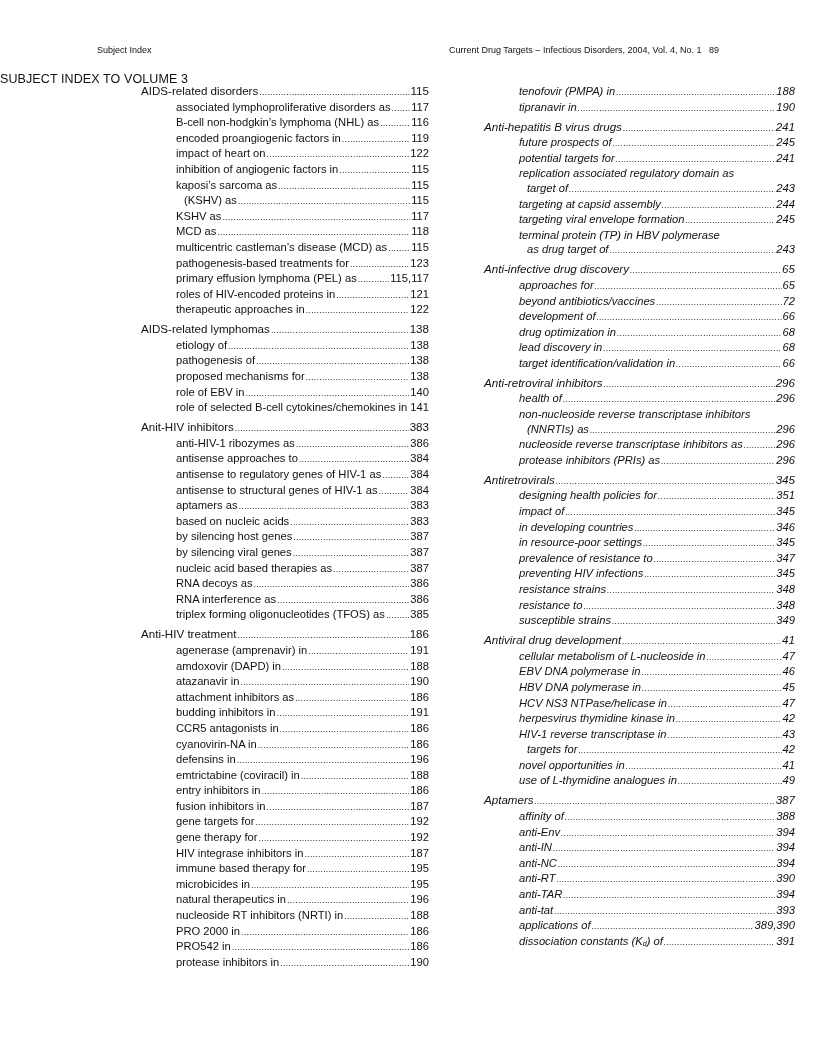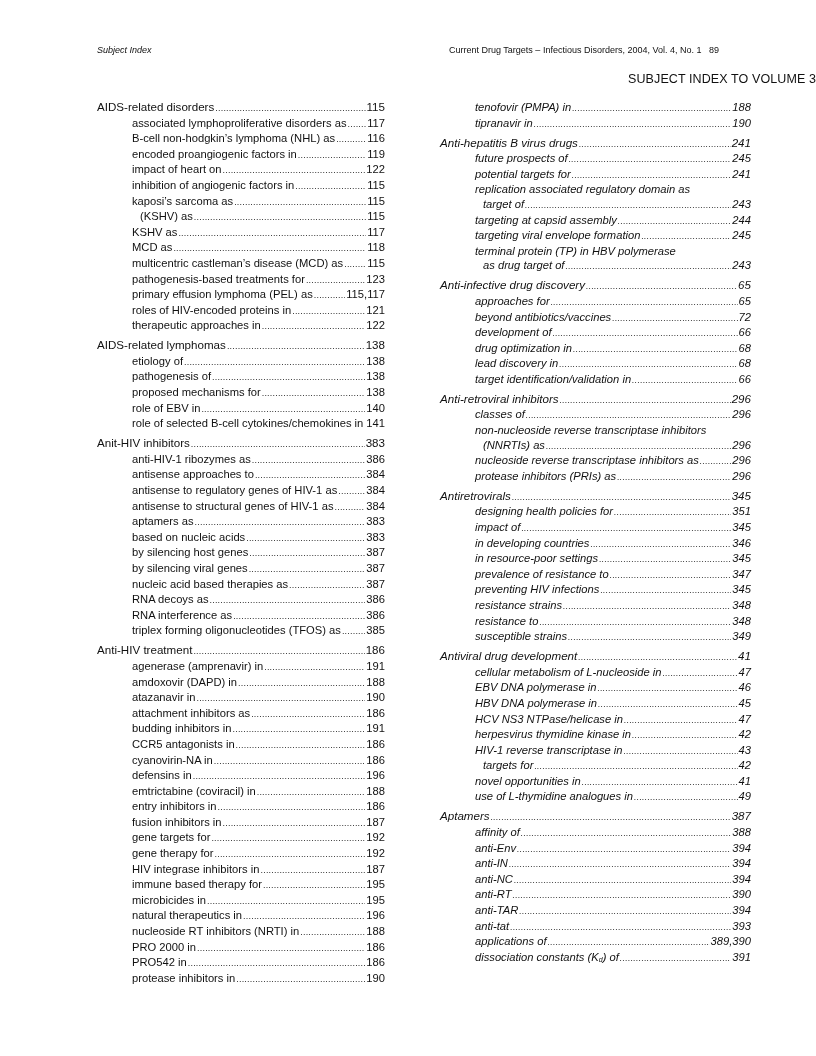--- a/index.html
+++ b/index.html
@@ -1,24 +1,24 @@
 <!DOCTYPE html>
 <html><head>
 <meta charset="utf-8">
 <style>
   html, body { margin: 0; padding: 0; background: #ffffff; }
   body { width: 816px; height: 1056px; position: relative; overflow: hidden;
          font-family: "Liberation Sans", sans-serif; color: #111; }
   .running-head { position: absolute; top: 45px; left: 97px; right: 97px; height: 14px;
                   font-size: 9px; font-family: "Liberation Sans", sans-serif; }
-  .rh-left { position: absolute; left: 0; top: 0; font-style: italic; }
+  .rh-left { position: absolute; left: 0; top: 0; }
   .rh-right { position: absolute; right: 0; top: 0; }
-  .page-title { position: absolute; top: 72px; left: 0; width: 816px; text-align: right;
+  .page-title { position: absolute; top: 72px; left: 0; width: 816px; text-align: left;
                 font-size: 12.5px; letter-spacing: 0.1px; }
-  .col { position: absolute; top: 100px; width: 288px; font-size: 11.2px; line-height: 14.6px; }
+  .col { position: absolute; top: 84px; width: 288px; font-size: 11.2px; line-height: 14.6px; margin-left: 44px; }
   .col-left { left: 97px; }
   .col-right { left: 440px; width: 311px; font-style: italic; }
   .entry { margin-bottom: 4.4px; }
   .row { display: flex; align-items: baseline; white-space: nowrap; }
   .row .label { flex: 0 0 auto; }
   .row .leader { flex: 1 1 auto; overflow: hidden; font-size: 9px; letter-spacing: 0.2px;
                  color: #222; margin: 0 1px; }
   .row .leader::before { content: "........................................................................................................................................................................................"; }
   .row .page { flex: 0 0 auto; }
   .head-row { padding-left: 0; font-size: 11.6px; }
@@ -419,21 +419,21 @@
         <span class="page">66</span>
       </div>
     </div>
     <div class="entry">
       <div class="row head-row">
         <span class="label">Anti-retroviral inhibitors</span>
         <span class="leader"></span>
         <span class="page">296</span>
       </div>
       <div class="row sub-row">
-        <span class="label">classes of</span>
+        <span class="label">health of</span>
         <span class="leader"></span>
         <span class="page">296</span>
       </div>
       <div class="sub-nopage">non-nucleoside reverse transcriptase inhibitors</div>
       <div class="row cont-row">
         <span class="label"><span class="label-cont">(NNRTIs) as</span></span>
         <span class="leader"></span>
         <span class="page">296</span>
       </div>
       <div class="row sub-row">

